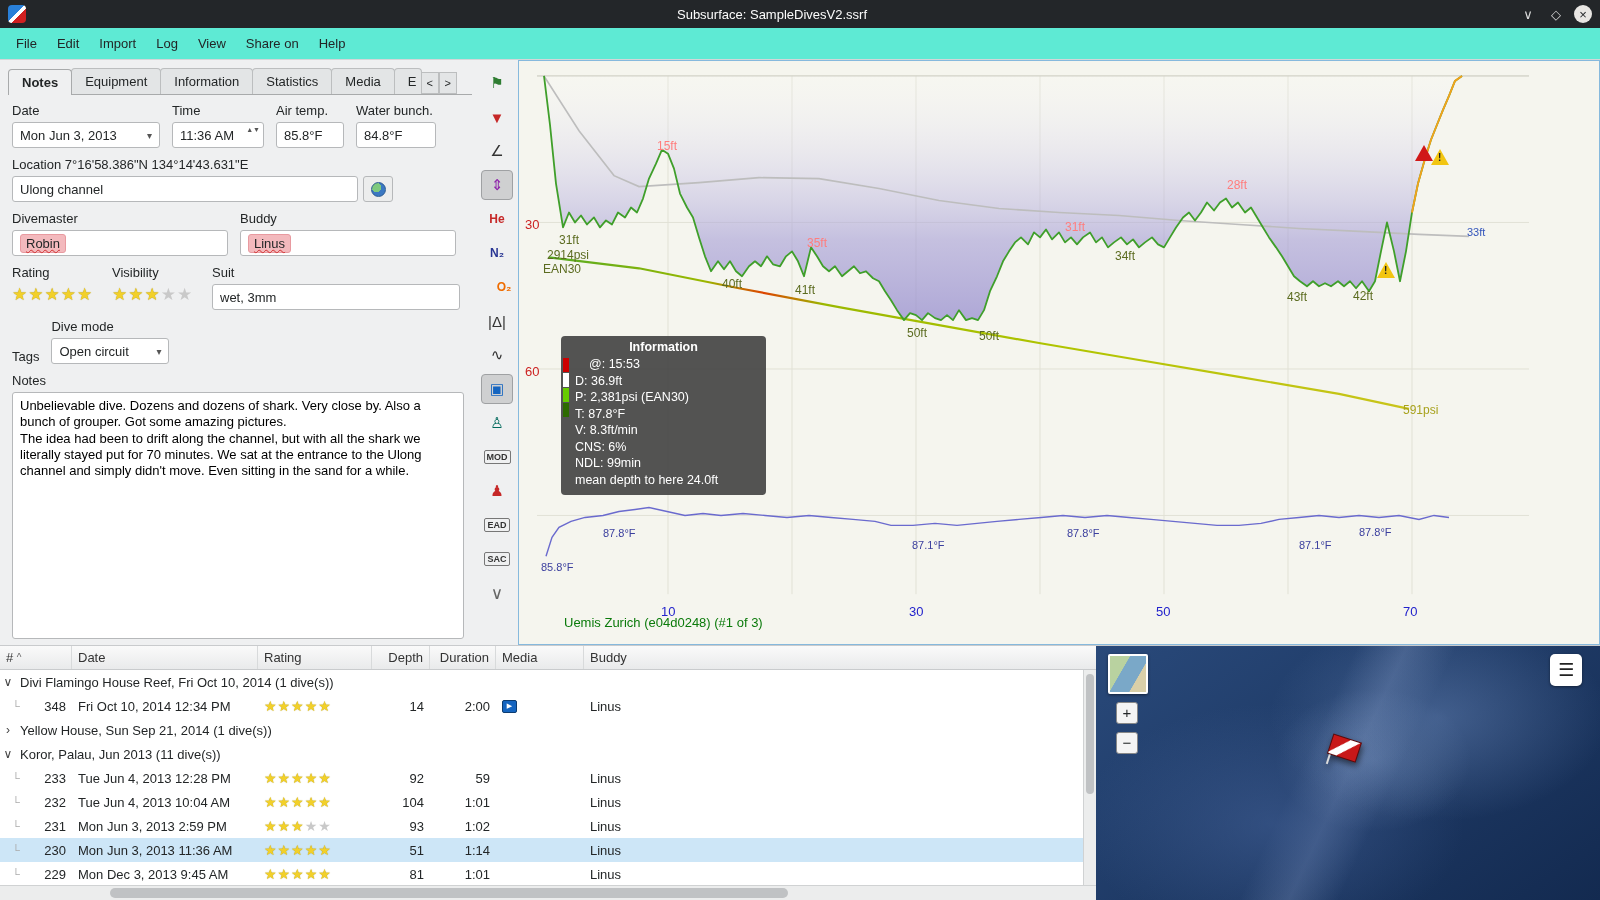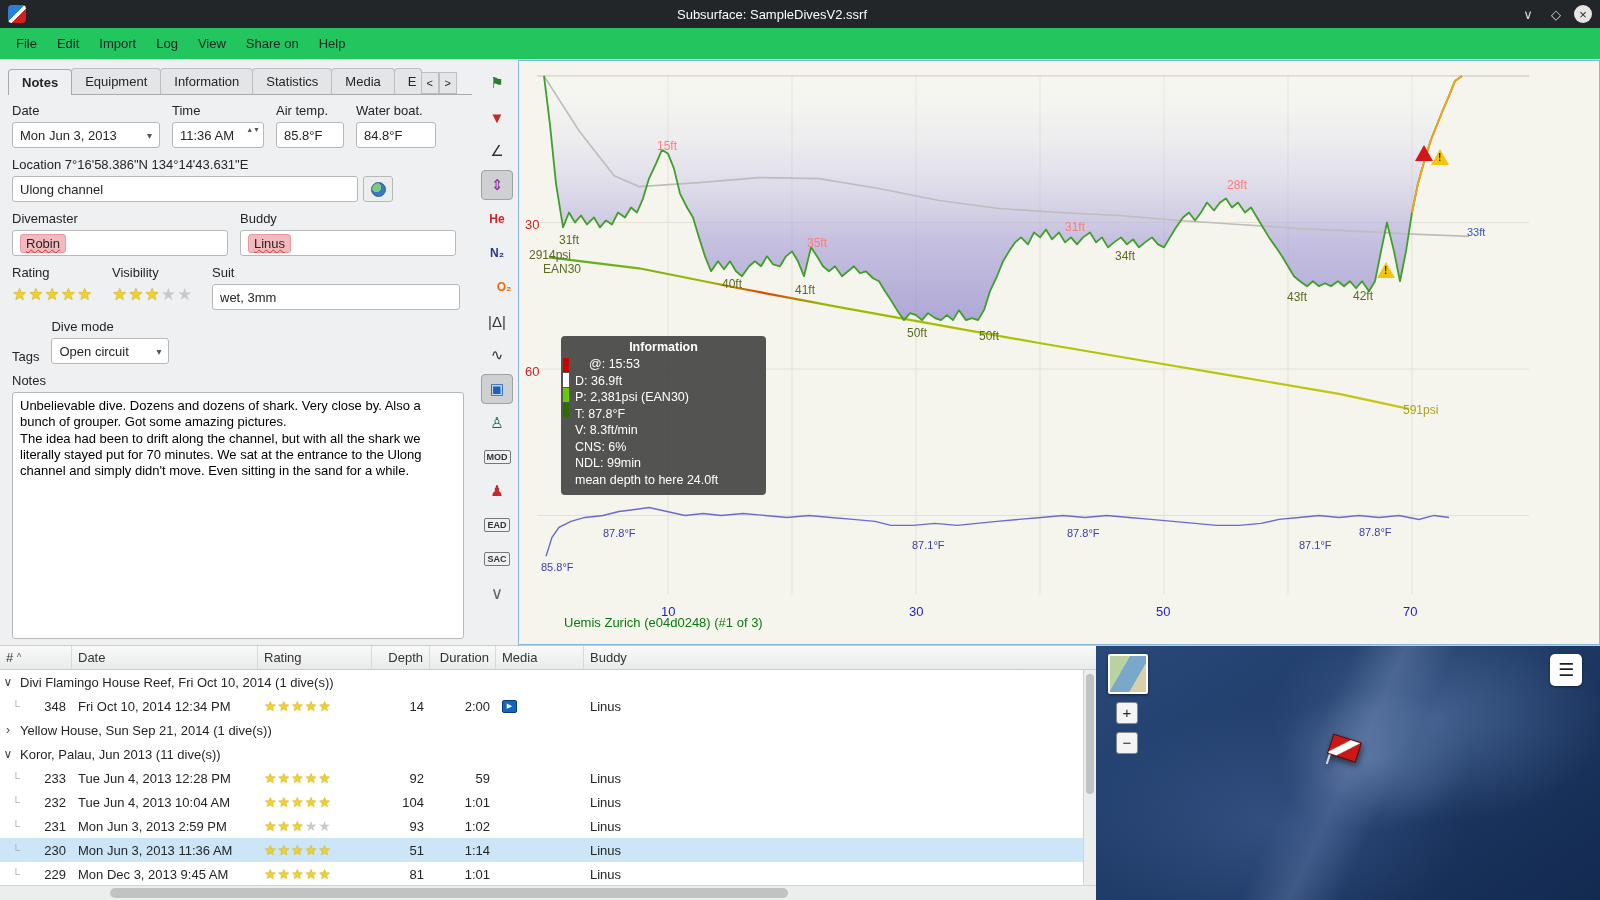--- a/index.html
+++ b/index.html
@@ -8,21 +8,21 @@
 
   
   .titlebar { height:28px; background:#232629; color:#fcfcfc; display:flex; align-items:center; padding:0 8px; }
   .titlebar .app-icon { width:18px; height:18px; border-radius:4px;
     background:linear-gradient(135deg,#2980d9 0 45%,#fff 45% 60%,#d02020 60%); margin-right:8px; }
   .titlebar .title { flex:1; text-align:center; font-size:13px; }
   .winbtn { width:20px; height:20px; display:flex; align-items:center; justify-content:center;
     margin-left:8px; color:#dcdcdc; cursor:pointer; font-size:13px; }
   .winbtn.close { background:#e8e6e3; color:#232629; border-radius:50%; width:18px; height:18px; }
 
-  .menubar { height:32px; background:#22c55e; border-bottom:1px solid #d4d6d8; display:flex; align-items:center; padding:0 6px; }
+  .menubar { height:32px; background:#5eead4; border-bottom:1px solid #d4d6d8; display:flex; align-items:center; padding:0 6px; }
   .menu-item { padding:4px 10px; cursor:pointer; border-radius:3px; }
 
   
   .main-row { display:flex; height:585px; }
   .bottom-row { display:flex; height:255px; border-top:1px solid #c9cbcd; }
 
   
   .left-panel { width:476px; padding:6px 4px 0 8px; display:flex; flex-direction:column; }
   .tabbar { display:flex; align-items:flex-end; height:28px; }
   .tab { padding:5px 13px; border:1px solid #bcbebf; border-bottom:none; background:#e3e5e6;
@@ -189,21 +189,21 @@
             <span class="arrows">▲▼</span>
           </div>
         </div>
         <div class="fgroup">
           <span class="flabel">Air temp.</span>
           <div class="field" style="width:68px">
             <span>85.8°F</span>
           </div>
         </div>
         <div class="fgroup">
-          <span class="flabel">Water boat.</span>
+          <span class="flabel">Water bunch.</span>
           <div class="field" style="width:80px">
             <span>84.8°F</span>
           </div>
         </div>
       </div>
 
       <div class="fgroup" style="margin-bottom:9px">
         <span class="flabel">Location 7°16'58.386"N 134°14'43.631"E</span>
         <div style="display:flex;align-items:center">
           <div class="field" style="width:346px">
@@ -356,21 +356,21 @@
       <polyline fill="none" stroke="#6a6ace" stroke-width="1.4" points="27,497 33,478 40,468 52,462 66,458 84,456 100,452 116,450 130,448 148,452 166,456 184,454 202,456 224,454 246,456 268,458 290,456 312,458 334,460 356,462 372,466 394,466 416,464 438,466 458,464 478,462 500,460 522,458 544,456 566,458 588,456 610,458 632,460 654,462 676,464 698,466 720,466 742,464 760,460 780,458 800,456 820,458 840,456 860,458 880,456 900,460 915,456 930,458"></polyline>
     </svg>
 
     <span class="plabel lbl-red" style="left:6px;top:156px">30</span>
     <span class="plabel lbl-red" style="left:6px;top:303px">60</span>
     <span class="plabel lbl-blue" style="left:142px;top:543px">10</span>
     <span class="plabel lbl-blue" style="left:390px;top:543px">30</span>
     <span class="plabel lbl-blue" style="left:637px;top:543px">50</span>
     <span class="plabel lbl-blue" style="left:884px;top:543px">70</span>
     <span class="plabel lbl-green" style="left:40px;top:172px">31ft</span>
-    <span class="plabel lbl-green" style="left:10px;top:187px">2914psi</span>
+    <span class="plabel lbl-green" style="left:28px;top:187px">2914psi</span>
     <span class="plabel lbl-green" style="left:24px;top:201px">EAN30</span>
     <span class="plabel lbl-pink" style="left:138px;top:78px">15ft</span>
     <span class="plabel lbl-green" style="left:203px;top:216px">40ft</span>
     <span class="plabel lbl-green" style="left:276px;top:222px">41ft</span>
     <span class="plabel lbl-pink" style="left:288px;top:175px">35ft</span>
     <span class="plabel lbl-green" style="left:388px;top:265px">50ft</span>
     <span class="plabel lbl-green" style="left:460px;top:268px">50ft</span>
     <span class="plabel lbl-pink" style="left:546px;top:159px">31ft</span>
     <span class="plabel lbl-green" style="left:596px;top:188px">34ft</span>
     <span class="plabel lbl-pink" style="left:708px;top:117px">28ft</span>

